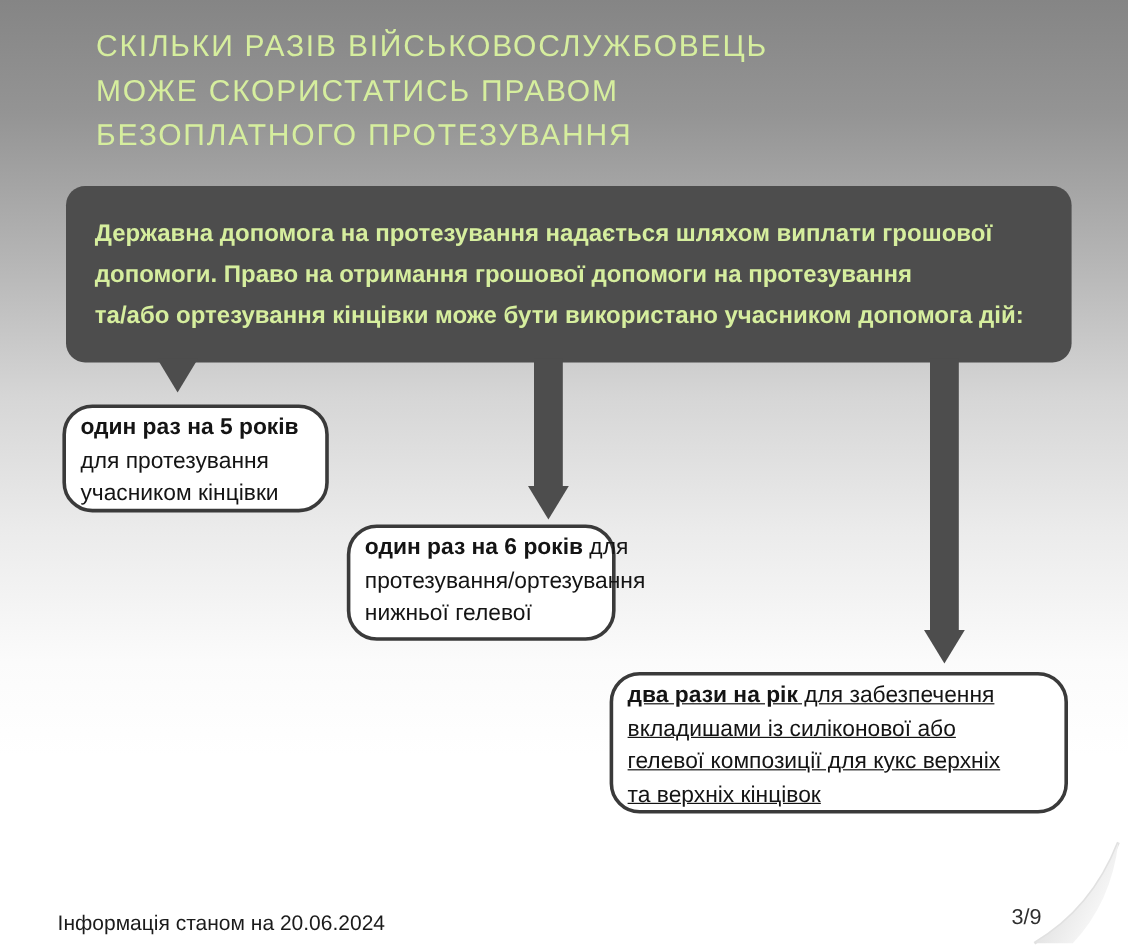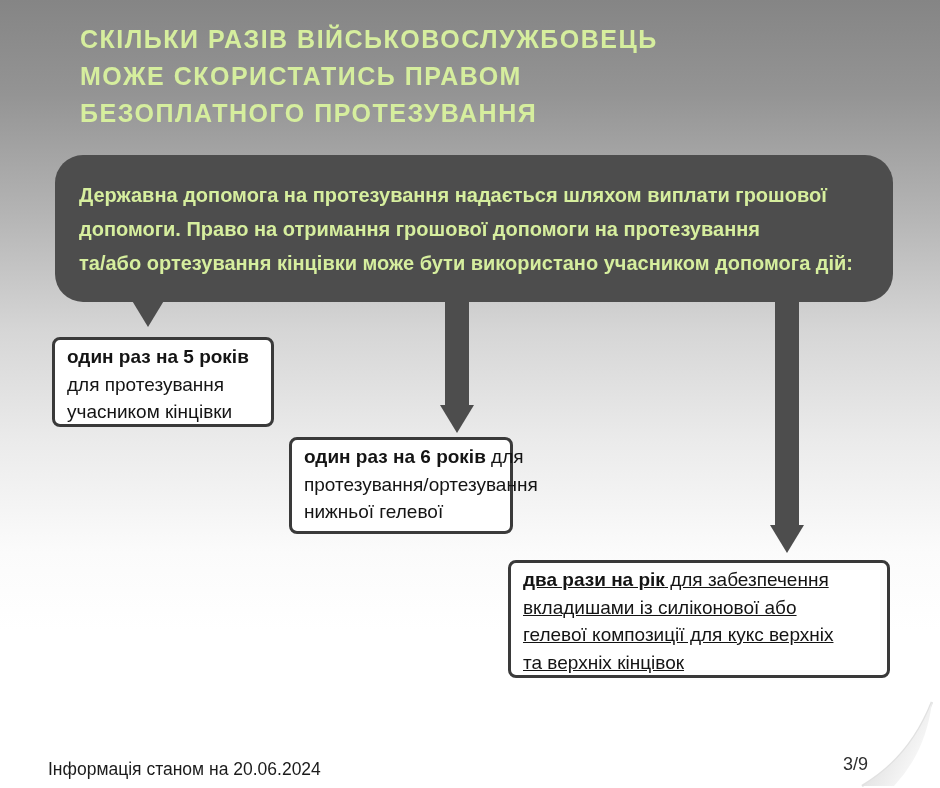--- a/index.html
+++ b/index.html
@@ -3,36 +3,36 @@
 <meta charset="utf-8">
 <style>
   html,body{margin:0;padding:0;background:#fff;}
   .canvas{
     position:relative;width:940px;height:788px;overflow:hidden;
     background:linear-gradient(180deg,#858585 0%,#949494 12%,#b4b4b4 27%,#d6d6d6 42%,#ebebeb 56%,#fbfbfb 70%,#ffffff 80%,#ffffff 100%);
     font-family:"Liberation Sans",sans-serif;
   }
   .title{
     position:absolute;left:80px;top:21px;
-    font-size:25px;font-weight:bold;letter-spacing:1.5px;
+    font-size:25px;font-weight:normal;letter-spacing:1.5px;
     line-height:37px;color:#d6ee9e;text-transform:uppercase;
   }
   .intro{
     position:absolute;left:55px;top:155px;width:838px;height:147px;
-    box-sizing:border-box;background:#4d4d4d;border-radius:28px;
+    box-sizing:border-box;background:#4d4d4d;border-radius:16px;
     color:#d6ee9e;font-weight:bold;font-size:20px;line-height:34px;
     padding:23px 24px 0 24px;
   }
   .abar{position:absolute;width:24px;background:#4d4d4d;}
   .atip{position:absolute;width:0;height:0;
     border-left:17px solid transparent;border-right:17px solid transparent;
     border-top:28px solid #4d4d4d;}
   .card{
     position:absolute;box-sizing:border-box;background:#ffffff;
-    border:3px solid #3a3a3a;border-radius:8px;
+    border:3px solid #3a3a3a;border-radius:25px;
     color:#141414;font-size:19px;line-height:27.5px;
     padding:3px 12px;white-space:nowrap;
   }
   .card b{font-weight:bold;}
   .footer-info{position:absolute;left:48px;top:759px;font-size:17.5px;color:#1b1b1b;}
   .page-num{position:absolute;left:843px;top:754px;font-size:18px;color:#2e2e2e;}
   .curl{position:absolute;right:0;bottom:0;}
 </style>
 </head>
 <body>

